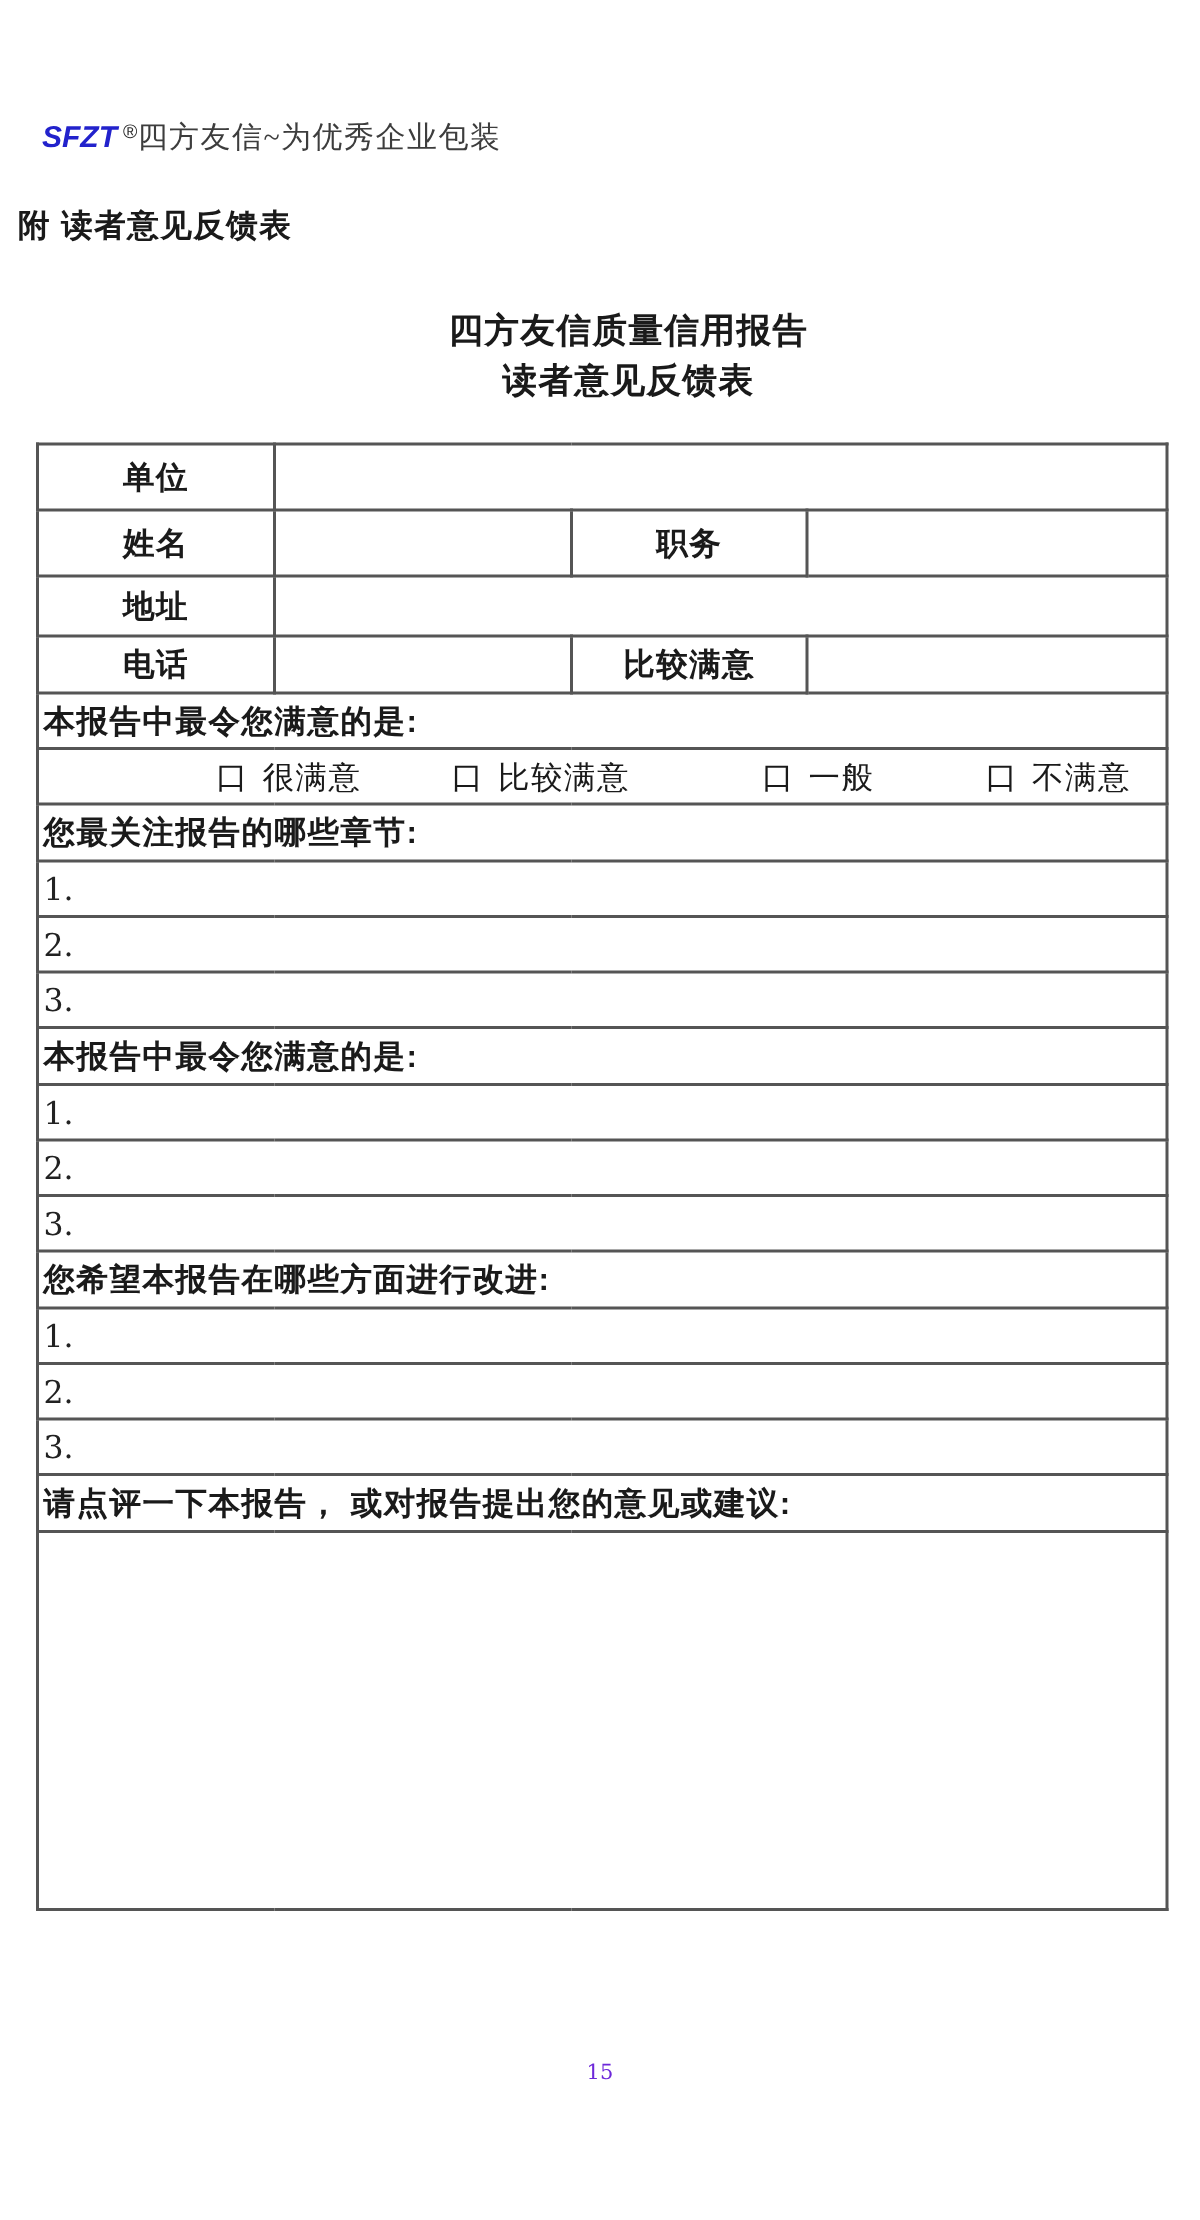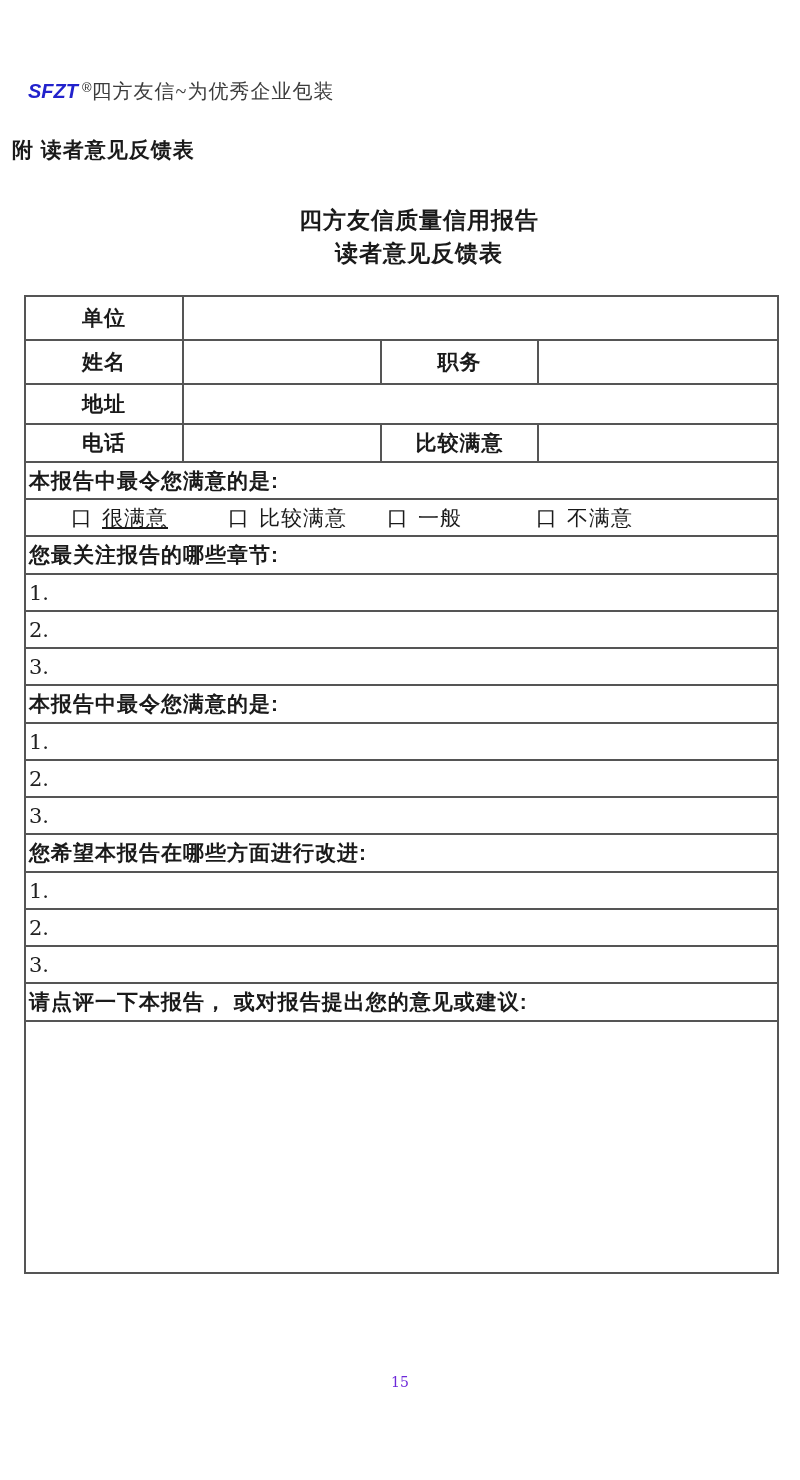--- a/index.html
+++ b/index.html
@@ -29,23 +29,23 @@
   td.chk { text-align:left; }
 
   tr.r44 { height:44px; }
   tr.r40 { height:40px; }
   tr.r38 { height:38px; }
   tr.r37 { height:37px; }
   tr.rbig{ height:252px; }
 
   .opt { display:inline-block; white-space:nowrap; font-size:21px; letter-spacing:1px; }
   .opt .box { display:inline-block; margin-right:9px; }
-  .opt1 { margin-left:45px;text-decoration:underline; }
+  .opt1 { margin-left:118px; }
   .opt2 { margin-left:60px;text-align:center; }
-  .opt3 { margin-left:40px; }
+  .opt3 { margin-left:88px; }
   .opt4 { margin-left:74px; }
 
   .page-number { position:absolute; left:0; top:1374px; width:100%; text-align:center;
                  font-family:"DejaVu Serif", serif; font-size:14px; color:#6d28d9; }
 </style>
 </head>
 <body>
 
 <div class="page">
 

